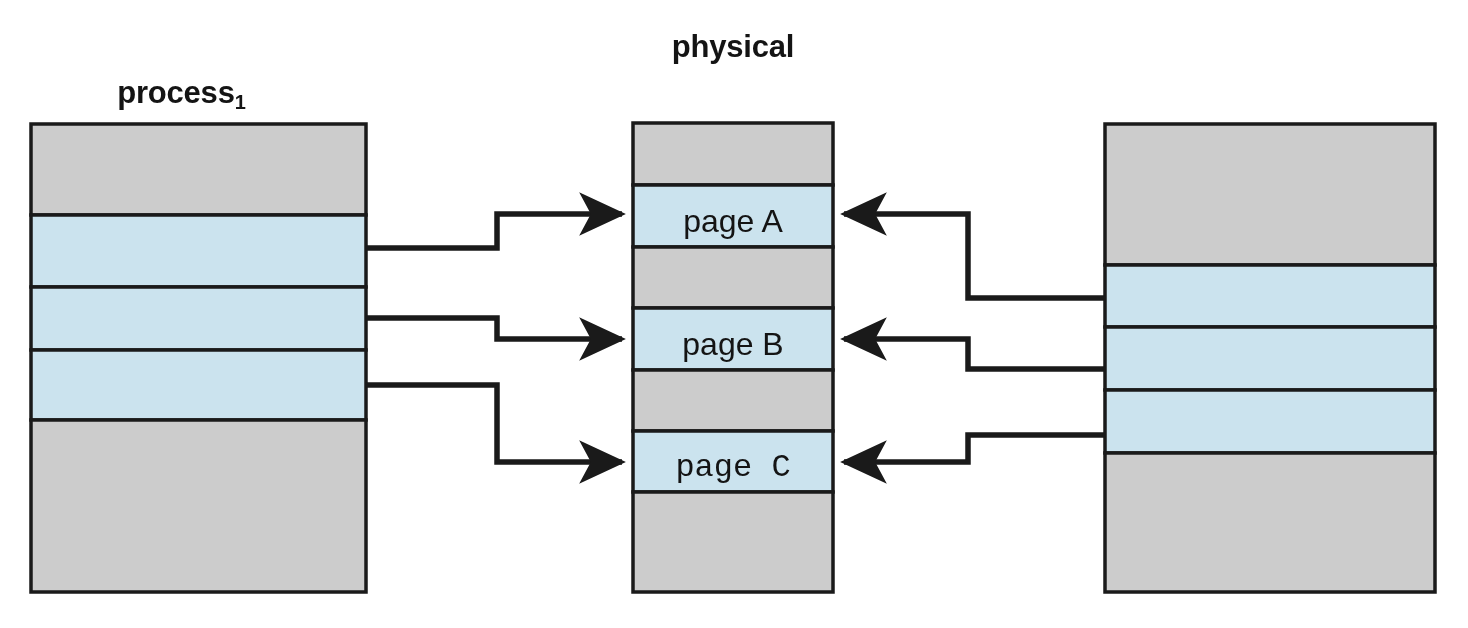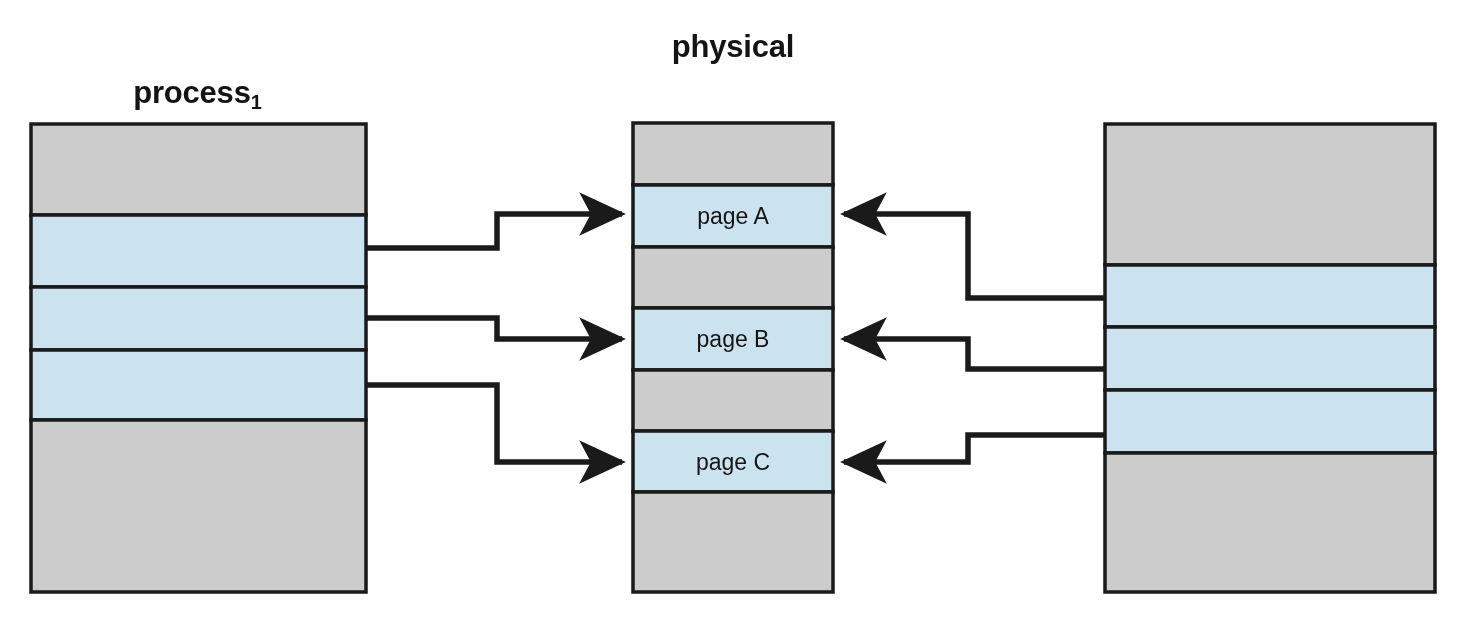--- a/index.html
+++ b/index.html
@@ -37,27 +37,27 @@
     letter-spacing: -0.2px;
     font-weight: bold;
   }
   .caption sub {
     font-size: 20px;
     vertical-align: baseline;
     position: relative;
     top: 6px;
     letter-spacing: 0;
   }
-  .caption-p1 { left: 30px;  top: 74px;  width: 335px; }
+  .caption-p1 { left: 14px;  top: 74px;  width: 335px; }
   .caption-p2 { left: 1105px; top: 74px;  width: 330px; }
   .caption-mem { left: 608px; top: 28px; width: 250px; }
   .cell-label {
     position: absolute;
     text-align: center;
-    font-size: 23px;
+    font-size: 32px;
     color: #141414;
     font-family: "Liberation Sans", sans-serif;
     white-space: nowrap;
   }
 </style>
 </head>
 <body>
 
 <div id="stage">
 
@@ -114,15 +114,15 @@
 
     <g fill="none" stroke="#1a1a1a" stroke-width="5.5" stroke-linejoin="miter" stroke-linecap="butt">
       <polyline points="1105,298 968,298 968,214 844,214" marker-end="url(#arrow-left)"></polyline>
       <polyline points="1105,369 968,369 968,339 844,339" marker-end="url(#arrow-left)"></polyline>
       <polyline points="1105,435 968,435 968,462 844,462" marker-end="url(#arrow-left)"></polyline>
     </g>
   </svg>
 
   <div class="cell-label" style="left:633px; top:203px; width:200px;">page A</div>
   <div class="cell-label" style="left:633px; top:326px; width:200px;">page B</div>
-  <div class="cell-label" style="left:633px; top:449px; width:200px;">page C</div>
+  <div class="cell-label" style="left:633px; top:449px; width:200px;font-family:Liberation Mono, monospace;">page C</div>
 
 </div>
 
 </body></html>

